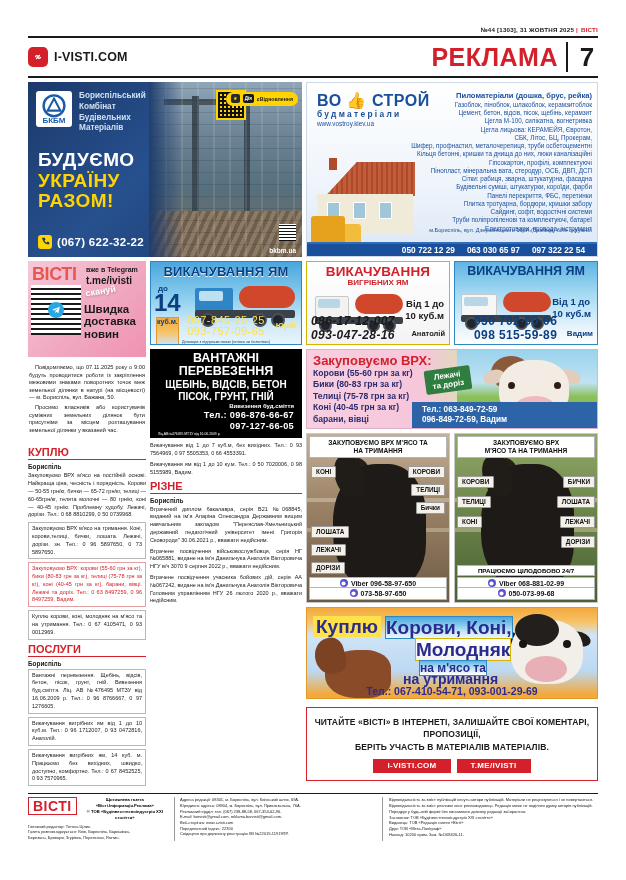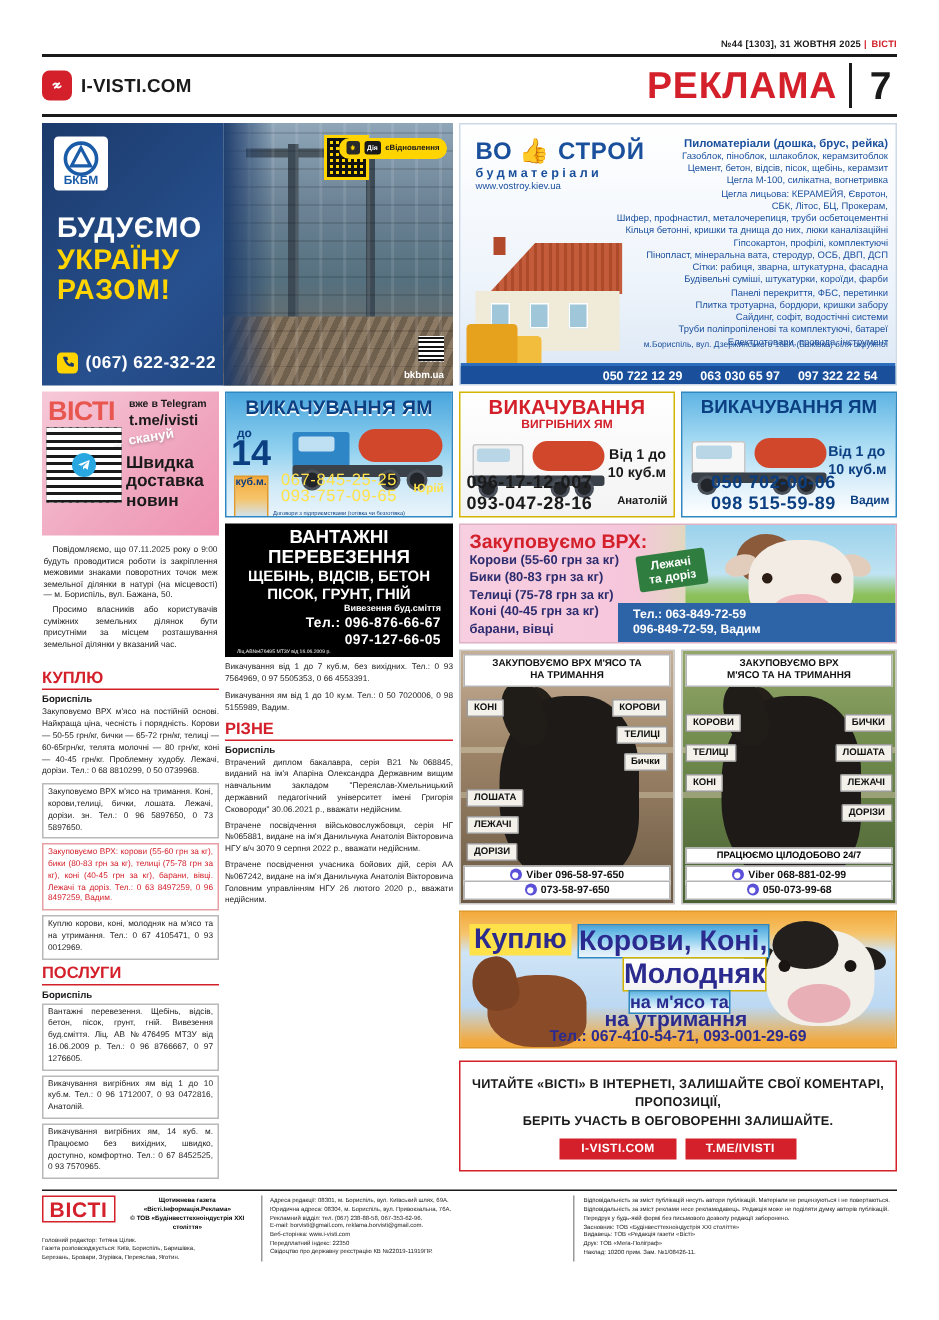--- a/index.html
+++ b/index.html
@@ -134,21 +134,21 @@
   .t1 .nm{ position:absolute; right:5px; bottom:14px; font-size:8px; font-weight:bold; color:#ffe24a;}
   .t1 .fin{ position:absolute; left:0; right:0; bottom:0; text-align:center; font-size:3.8px; color:#0b3f82;}
   .truck { position:absolute; }
   .tk-body{position:absolute;border-radius:2px;}
   .tk-wheel{position:absolute;border-radius:50%;background:#22262b;border:2px solid #4a5059;}
 
   .t2 { background:linear-gradient(180deg,#ffffff 0%,#f3f3f3 100%); border:1px solid #d4b400;}
   .t2 .hd{ text-align:center; font-size:13.5px; font-weight:bold; color:#d3202a; padding-top:2px; letter-spacing:.2px;}
   .t2 .hd2{ text-align:center; font-size:8px; font-weight:bold; color:#d3202a; margin-top:-1px;}
   .t2 .amt{ position:absolute; right:5px; top:36px; text-align:right; font-size:9.5px; font-weight:bold; color:#1a1a1a; line-height:1.25;}
-  .t2 .ph{ position:absolute; left:0; right:0; bottom:2px; font-size:12px; font-weight:bold; color:#1a1a1a; line-height:1.12; padding-left:4px; letter-spacing:.4px;}
+  .t2 .ph{ position:absolute; left:0; right:0; bottom:2px; font-size:12px; font-weight:bold; color:#1a1a1a; line-height:1.12; padding-left:4px; letter-spacing:.4px;font-style:italic;}
   .t2 .nm{ position:absolute; right:4px; bottom:6px; font-size:7.5px; font-weight:bold; color:#1a1a1a;}
 
   .t3 { background:linear-gradient(180deg,#5fb4e4 0%,#a7dbf3 40%,#e3f2fb 78%,#ffffff 100%); border:1px solid #2f88c2;}
   .t3 .hd{ text-align:center; font-size:12.5px; font-weight:bold; color:#0b3f82; padding-top:2px;}
   .t3 .amt{ position:absolute; right:6px; top:34px; text-align:left; font-size:9.5px; font-weight:bold; color:#0b3f82; line-height:1.25;}
   .t3 .ph{ position:absolute; left:0; right:0; bottom:2px; font-size:12px; font-weight:bold; color:#0b3f82; line-height:1.12; padding-left:19px; letter-spacing:.4px;}
   .t3 .nm{ position:absolute; right:4px; bottom:6px; font-size:8px; font-weight:bold; color:#0b3f82;}
 
   
   .cargo { background:#000; color:#fff; padding:3px 8px 2px; position:relative;}
@@ -264,20 +264,26 @@
           <div class="pillar p2"></div>
           <div class="deck"></div>
       </div>
       <div class="bkbm-head">
         <div class="bkbm-logo">
           <svg viewBox="0 0 40 40">
             <circle cx="20" cy="16" r="13" fill="none" stroke="#1a5ca8" stroke-width="3"></circle>
             <path d="M20 7 L28 22 L12 22 Z" fill="none" stroke="#1a5ca8" stroke-width="2.6"></path>
             <text x="20" y="37" font-size="10" font-weight="bold" fill="#1a5ca8" text-anchor="middle" font-family="Liberation Sans">БКБМ</text>
           </svg>
+        </div>
+        <div class="bkbm-name">
+          <div>Бориспільський</div>
+          <div>Комбінат</div>
+          <div>Будівельних</div>
+          <div>Матеріалів</div>
         </div>
       </div>
       <div class="bkbm-qr">
           <div class="q"></div>
         </div>
       <div class="bkbm-badge">
         <span class="chip">⚜</span>
         <span class="chip chip2">Дія</span>
         <span class="bt">єВідновлення</span>
       </div>
@@ -606,21 +612,21 @@
         <div class="hl">Куплю</div>
         <div class="t1">Корови, Коні,</div>
         <div class="t2">Молодняк</div>
         <div class="t3">на м'ясо та</div>
         <div class="t4">на утримання</div>
         <div class="tel">Тел.: 067-410-54-71, 093-001-29-69</div>
       </div>
 
       <div class="promo">
         <div class="l">ЧИТАЙТЕ «ВІСТІ» В ІНТЕРНЕТІ, ЗАЛИШАЙТЕ СВОЇ КОМЕНТАРІ, ПРОПОЗИЦІЇ,</div>
-        <div class="l">БЕРІТЬ УЧАСТЬ В ОБГОВОРЕННІ ЗАЛИШАЙТЕ.</div>
+        <div class="l">БЕРІТЬ УЧАСТЬ В МАТЕРІАЛІВ МАТЕРІАЛІВ.</div>
         <div class="btns">
           <span class="btn">I-VISTI.COM</span>
           <span class="btn">T.ME/IVISTI</span>
         </div>
       </div>
     </div>
   </div>
 
   <div class="footer">
     <div>

